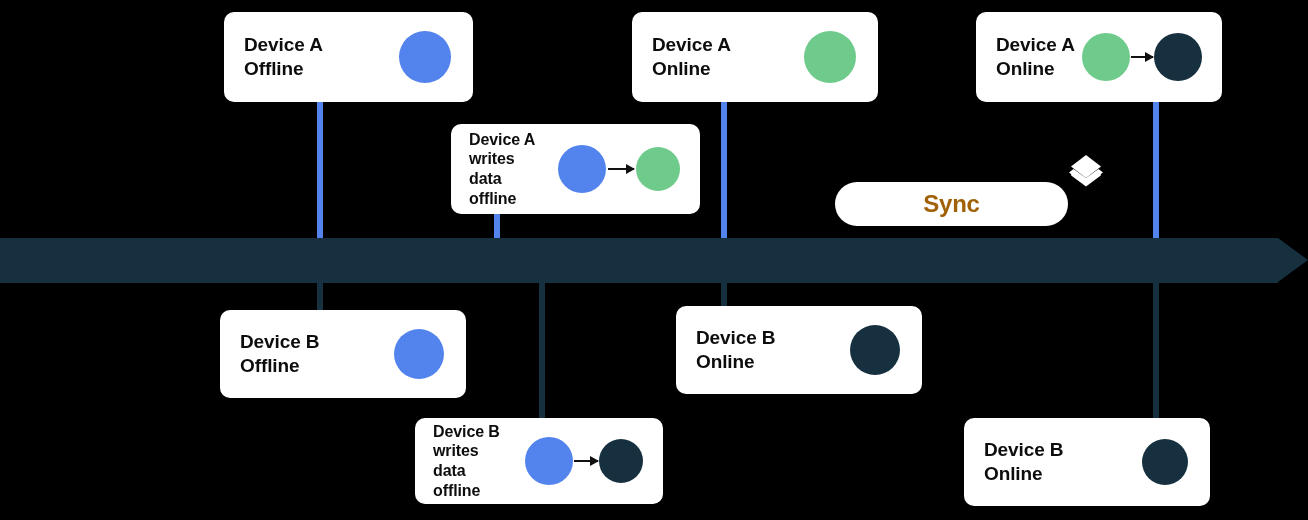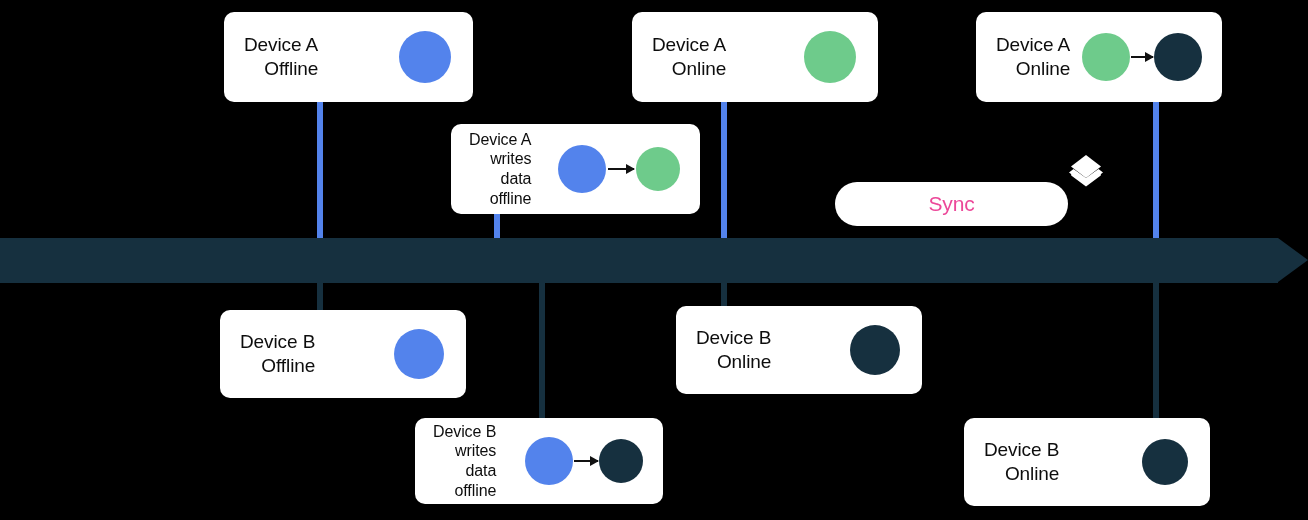--- a/index.html
+++ b/index.html
@@ -50,25 +50,24 @@
     background: #FFFFFF;
     border-radius: 10px;
     box-sizing: border-box;
     display: flex;
     align-items: center;
     z-index: 5;
   }
   .card-label {
     color: #0D0D0D;
     font-size: 19px;
-    font-weight: 400;
+    font-weight: 700;
     line-height: 1.28;
     white-space: pre-line;
     letter-spacing: -0.1px;
-    text-align: right;
   }
   .card-label.small {
     font-size: 16px;
     line-height: 1.22;
   }
   .card-visual {
     display: flex;
     align-items: center;
     margin-left: auto;
   }
@@ -99,23 +98,23 @@
   .sync-pill {
     position: absolute;
     background: #FFFFFF;
     border-radius: 999px;
     display: flex;
     align-items: center;
     justify-content: center;
     z-index: 5;
   }
   .sync-pill span {
-    color: #ec4899;
-    font-size: 21px;
-    font-weight: 400;
+    color: #a16207;
+    font-size: 24px;
+    font-weight: 700;
     letter-spacing: -0.2px;
   }
 
   
   .layers-icon {
     position: absolute;
     z-index: 6;
   }
 </style>
 </head>

